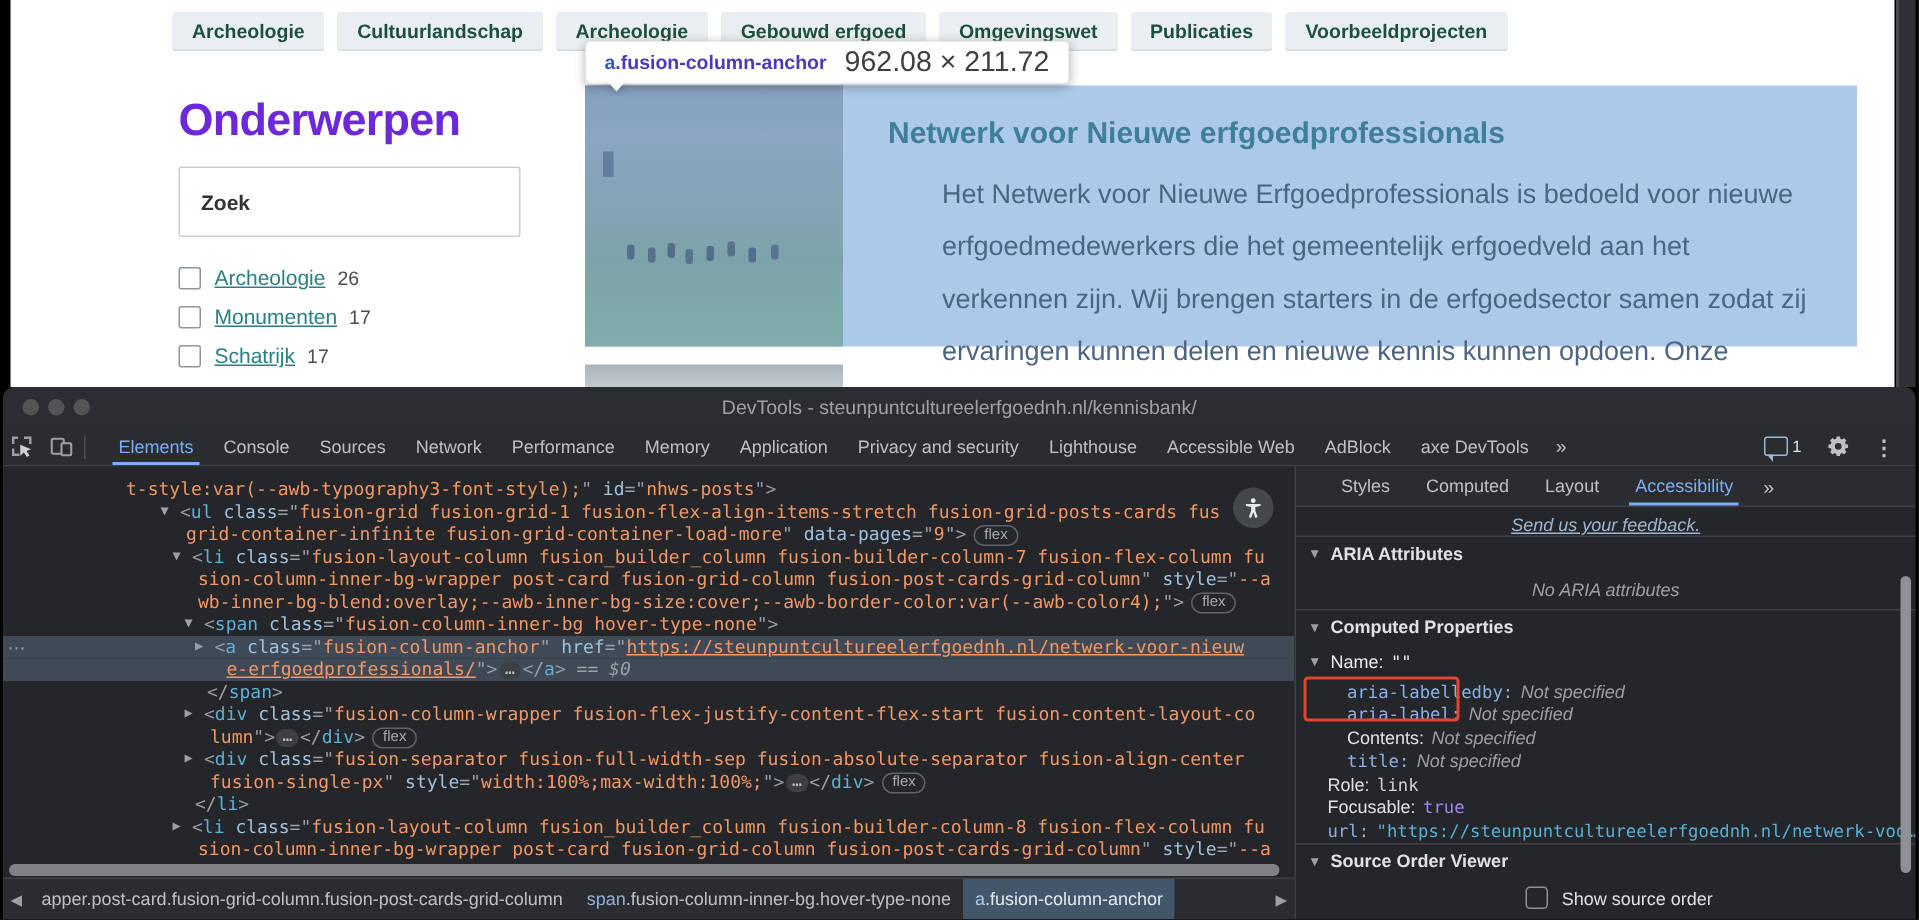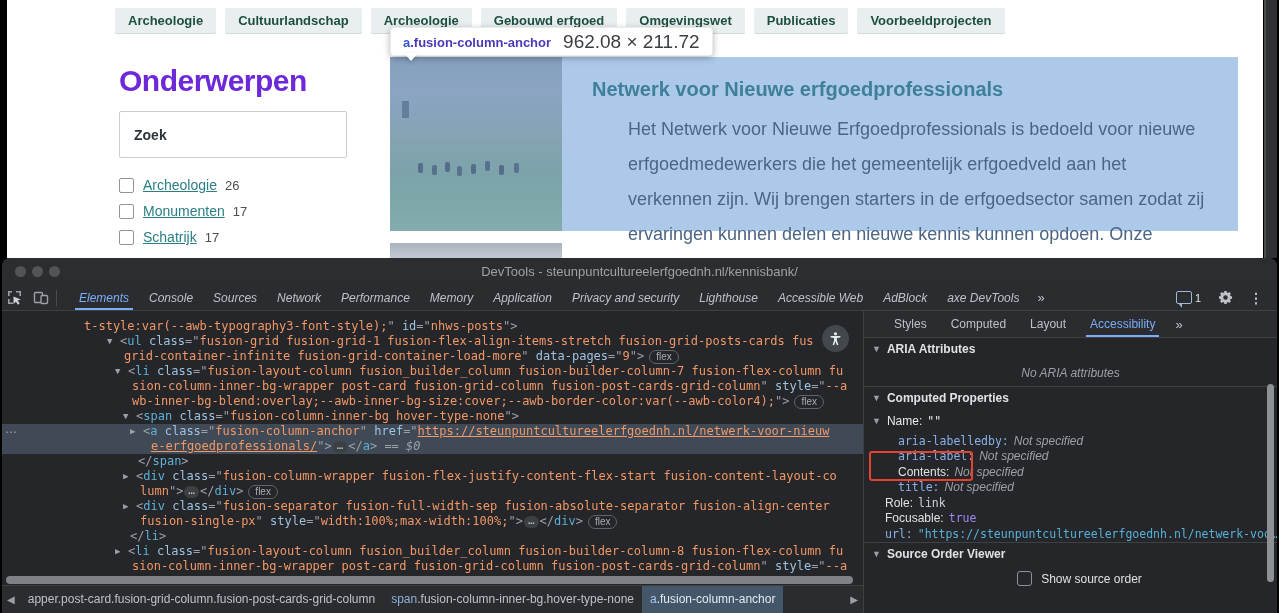--- a/index.html
+++ b/index.html
@@ -50,21 +50,21 @@
             border-radius:8px 8px 0 0;overflow:hidden;font-size:12px;color:#bdc1c6;}
   .dt-titlebar{position:absolute;left:0;top:0;right:0;height:27px;background:#2c2d30;display:flex;align-items:center;}
   .tl-dot{width:11px;height:11px;border-radius:50%;background:#525456;margin-left:6px;}
   .tl-dot:first-child{margin-left:13px;}
   .dt-title{position:absolute;left:0;right:0;text-align:center;color:#9fa1a4;font-size:13px;pointer-events:none;}
   .dt-toolbar{position:absolute;left:0;top:27px;right:0;height:25px;background:#2b2c2f;border-bottom:1px solid #3e4144;
               display:flex;align-items:center;}
   .tb-icon{width:26px;height:24px;display:flex;align-items:center;justify-content:center;cursor:pointer;flex:none;}
   .tb-sep{width:1px;height:16px;background:#4a4d50;margin:0 4px 0 2px;flex:none;}
   .dt-tabs{display:flex;align-items:center;height:100%;margin-left:8px;white-space:nowrap;}
-  .dt-tab{height:100%;display:flex;align-items:center;padding:0 10px;color:#bdc1c6;cursor:pointer;position:relative;font-style:italic;}
+  .dt-tab{height:100%;display:flex;align-items:center;padding:0 10px;color:#bdc1c6;cursor:pointer;position:relative;}
   .dt-tab.active{color:#7cacf8;}
   .dt-tab.active::after{content:"";position:absolute;left:6px;right:6px;bottom:0;height:2.5px;background:#7cacf8;}
   .dt-chevron{color:#bdc1c6;font-size:13px;padding:0 8px;cursor:pointer;}
   .tb-right{margin-left:auto;display:flex;align-items:center;gap:15px;padding-right:14px;}
   .bubble-wrap{display:flex;align-items:center;gap:3px;cursor:pointer;}
   .bubble{width:14px;height:11px;border:1.5px solid #9fb6d4;border-radius:2px;position:relative;}
   .bubble::after{content:"";position:absolute;left:1px;bottom:-5px;border-left:4px solid transparent;
                  border-right:0 solid transparent;border-top:5px solid #9fb6d4;}
   .bubble-count{color:#e3e6e9;font-size:11px;}
   .kebab{color:#bdc1c6;font-size:14px;font-weight:bold;cursor:pointer;}
@@ -285,20 +285,23 @@
 
     <div class="sb-panel">
       <div class="sb-tabs" id="sb-tabs">
           <span class="sb-tab">Styles</span>
           <span class="sb-tab">Computed</span>
           <span class="sb-tab">Layout</span>
           <span class="sb-tab active">Accessibility</span>
           <span class="dt-chevron">»</span>
         </div>
       <div class="sb-content">
+        <div class="feedback">
+            <a>Send us your feedback.</a>
+          </div>
         <div class="sb-section">
           <span class="tri">▼</span>
           <span>ARIA Attributes</span>
         </div>
         <div class="no-items">No ARIA attributes</div>
         <div class="sb-section">
           <span class="tri">▼</span>
           <span>Computed Properties</span>
         </div>
         <div class="name-row">

